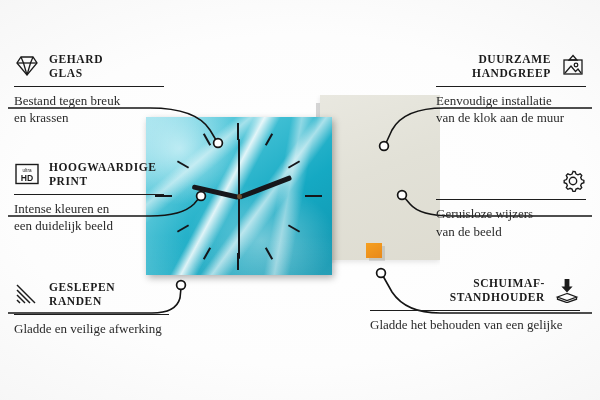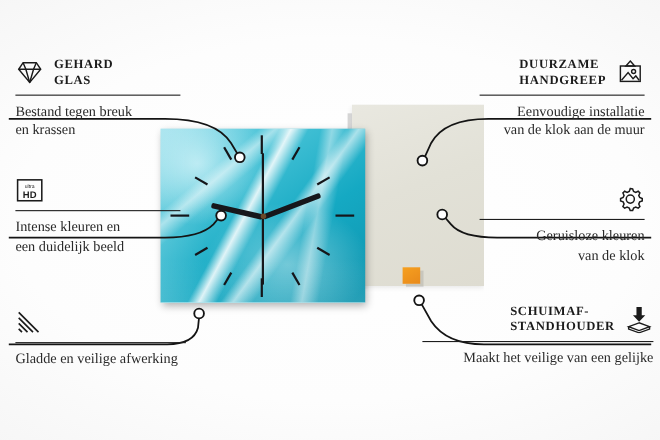--- a/index.html
+++ b/index.html
@@ -38,24 +38,24 @@
   .hand{position:absolute;background:#16171b;border-radius:2px;transform-origin:0% 50%;}
   .cap{position:absolute;left:50%;top:50%;width:5px;height:5px;margin:-2.5px 0 0 -2.5px;
     border-radius:50%;background:#6b4a2a;}
   .foam{position:absolute;left:236px;top:148px;width:16px;height:15px;
     background:linear-gradient(150deg,#f6a020,#e8891a);box-shadow:3px 3px 0 rgba(0,0,0,.10);}
   
   .feat{position:absolute;}
   .feat .row{display:flex;align-items:center;gap:9px;}
   .feat.right .row{justify-content:flex-end;}
   .ttl{font-size:11.5px;font-weight:bold;letter-spacing:.6px;color:#1b1b1b;line-height:1.25;text-transform:uppercase;}
-  .feat.right .ttl{text-align:left;}
+  .feat.right .ttl{text-align:right;}
   .rule{height:1px;background:#1d1d1d;margin:5px 0 5px 0;}
   .desc{font-size:13px;color:#2a2a2a;line-height:1.35;}
-  .feat.right .desc{text-align:right;}
+  .feat.right .desc{text-align:left;}
   .ico{width:26px;height:26px;flex:0 0 26px;display:flex;align-items:center;justify-content:center;}
   .ico svg{display:block;}
   .lines{position:absolute;left:0;top:0;width:600px;height:400px;pointer-events:none;}
 </style>
 </head>
 <body>
 
 <div class="stage">
 
   <div class="photo">
@@ -128,37 +128,39 @@
 
   <div class="feat left" style="left:14px;top:160px;width:150px;">
     <div class="row">
       <span class="ico">
         <svg width="26" height="24" viewBox="0 0 26 24">
           <rect x="2" y="2.5" width="22" height="19" fill="none" stroke="#1b1b1b" stroke-width="1.4"></rect>
           <text x="13" y="10.2" font-family="Liberation Sans, sans-serif" font-size="4.6" text-anchor="middle" fill="#1b1b1b">ultra</text>
           <text x="13" y="18.6" font-family="Liberation Sans, sans-serif" font-size="8.6" font-weight="bold" text-anchor="middle" fill="#1b1b1b">HD</text>
         </svg>
       </span>
+      <span class="ttl"><span>HOOGWAARDIGE</span><br><span>PRINT</span></span>
     </div>
     <div class="rule"></div>
     <div class="desc"><span>Intense kleuren en</span><br><span>een duidelijk beeld</span></div>
   </div>
 
   <div class="feat left" style="left:14px;top:280px;width:155px;">
     <div class="row">
       <span class="ico">
         <svg width="26" height="24" viewBox="0 0 26 24">
             <g stroke="#1b1b1b" stroke-width="1.5">
           <path d="M3 3 L21 21"></path>
               <path d="M3 8 L16 21"></path>
               <path d="M3 13 L11 21"></path>
               <path d="M3 18 L6 21"></path>
         </g>
           </svg>
       </span>
+      <span class="ttl"><span>GESLEPEN</span><br><span>RANDEN</span></span>
     </div>
     <div class="rule"></div>
     <div class="desc"><span>Gladde en veilige afwerking</span></div>
   </div>
 
   <div class="feat right" style="left:436px;top:52px;width:150px;">
     <div class="row">
       <span class="ttl"><span>DUURZAME</span><br><span>HANDGREEP</span></span>
       <span class="ico">
         <svg width="26" height="24" viewBox="0 0 26 24">
@@ -180,33 +182,33 @@
       <span class="ico">
         <svg width="26" height="24" viewBox="0 0 26 26">
             <g fill="none" stroke="#1b1b1b" stroke-width="1.5">
           <path d="M13 2.6 l2.3 .35 .95 2.5 2.1 .9 2.4-1.1 1.7 1.7 -1.1 2.4 .9 2.1 2.5 .95 0 2.4 -2.5 .95 -.9 2.1 1.1 2.4 -1.7 1.7 -2.4-1.1 -2.1 .9 -.95 2.5 -2.4 0 -.95-2.5 -2.1-.9 -2.4 1.1 -1.7-1.7 1.1-2.4 -.9-2.1 -2.5-.95 0-2.4 2.5-.95 .9-2.1 -1.1-2.4 1.7-1.7 2.4 1.1 2.1-.9 .95-2.5 Z"></path>
           <circle cx="13" cy="13" r="4"></circle>
         </g>
           </svg>
       </span>
     </div>
     <div class="rule"></div>
-    <div class="desc"><span>Geruisloze kleuren</span><br><span>van de klok</span></div>
-  </div>
-
-  <div class="feat right" style="left:384px;top:276px;width:210px;">
+    <div class="desc"><span>Geruisloze wijzers</span><br><span>van de beeld</span></div>
+  </div>
+
+  <div class="feat right" style="left:370px;top:276px;width:210px;">
     <div class="row">
       <span class="ttl"><span>SCHUIMAF-</span><br><span>STANDHOUDER</span></span>
       <span class="ico">
         <svg width="26" height="26" viewBox="0 0 26 26">
             <g fill="none" stroke="#1b1b1b" stroke-width="1.3">
           <path d="M10.6 2 h4.8 v7.5 h3.2 L13 15.5 L7.4 9.5 h3.2 Z" fill="#1b1b1b" stroke="none"></path>
           <path d="M13 16.5 L3.5 20 L13 23.5 L22.5 20 Z"></path>
           <path d="M3.5 20 v2.2 L13 25.6 L22.5 22.2 V20"></path>
         </g>
           </svg>
       </span>
     </div>
     <div class="rule"></div>
-    <div class="desc"><span>Maakt het veilige van een gelijke</span><br></div>
+    <div class="desc"><span>Gladde het behouden van een gelijke</span><br></div>
   </div>
 
 </div>
 
 </body></html>

